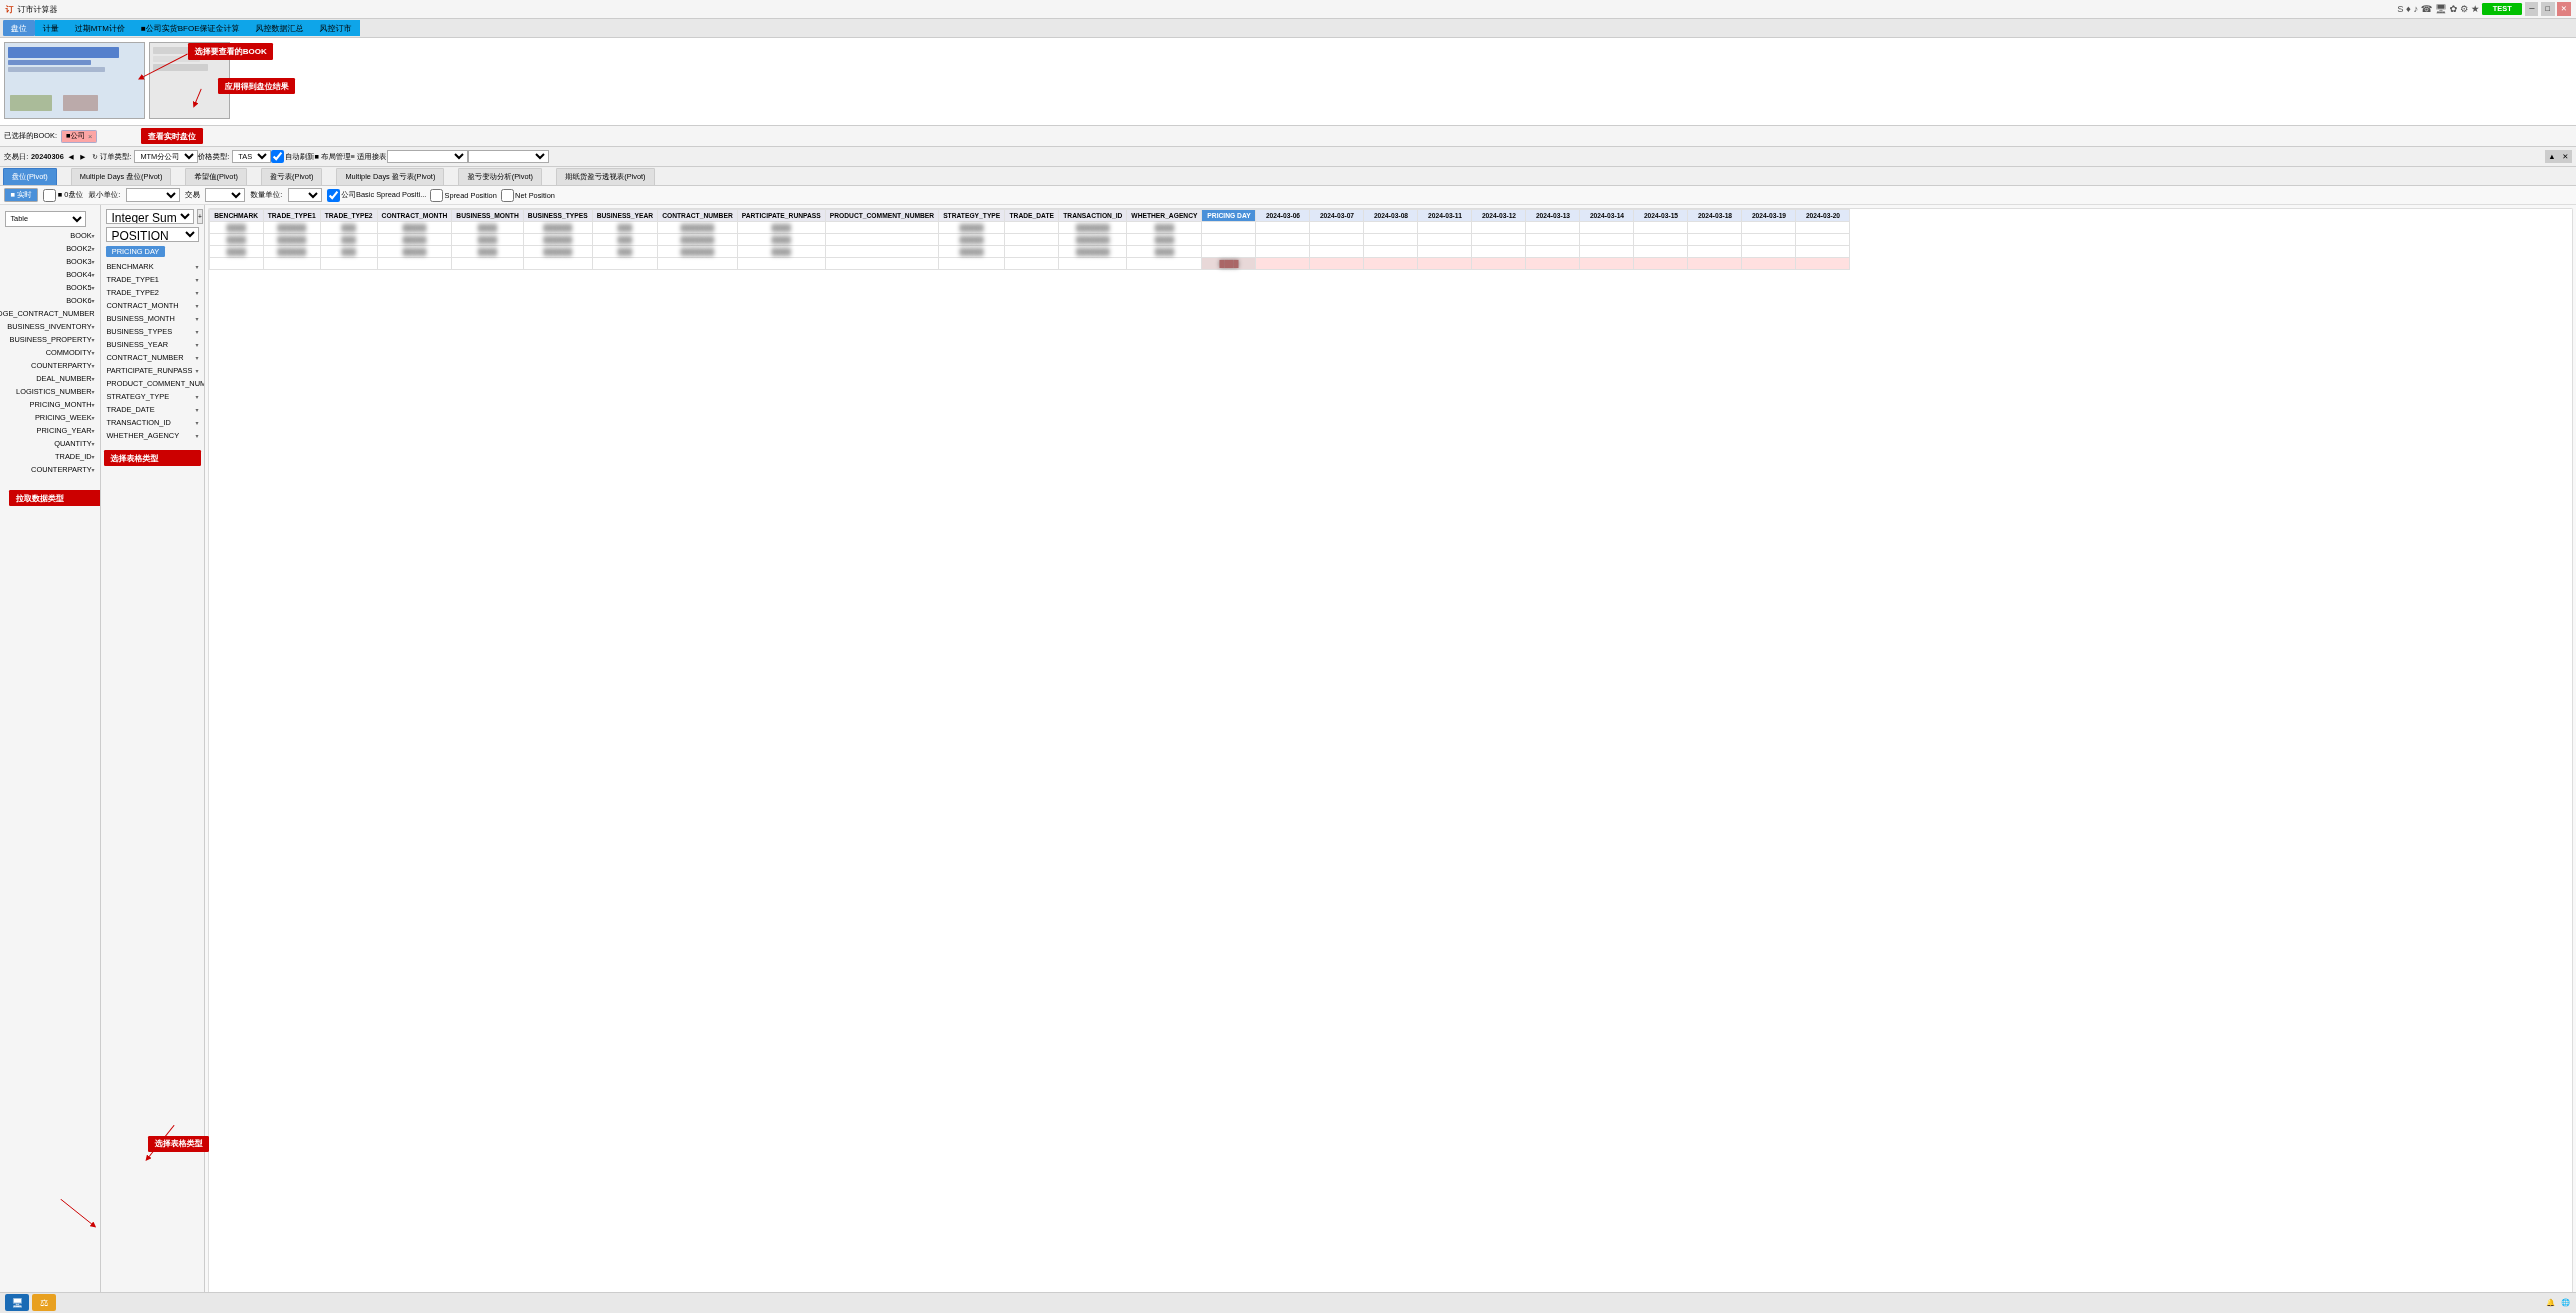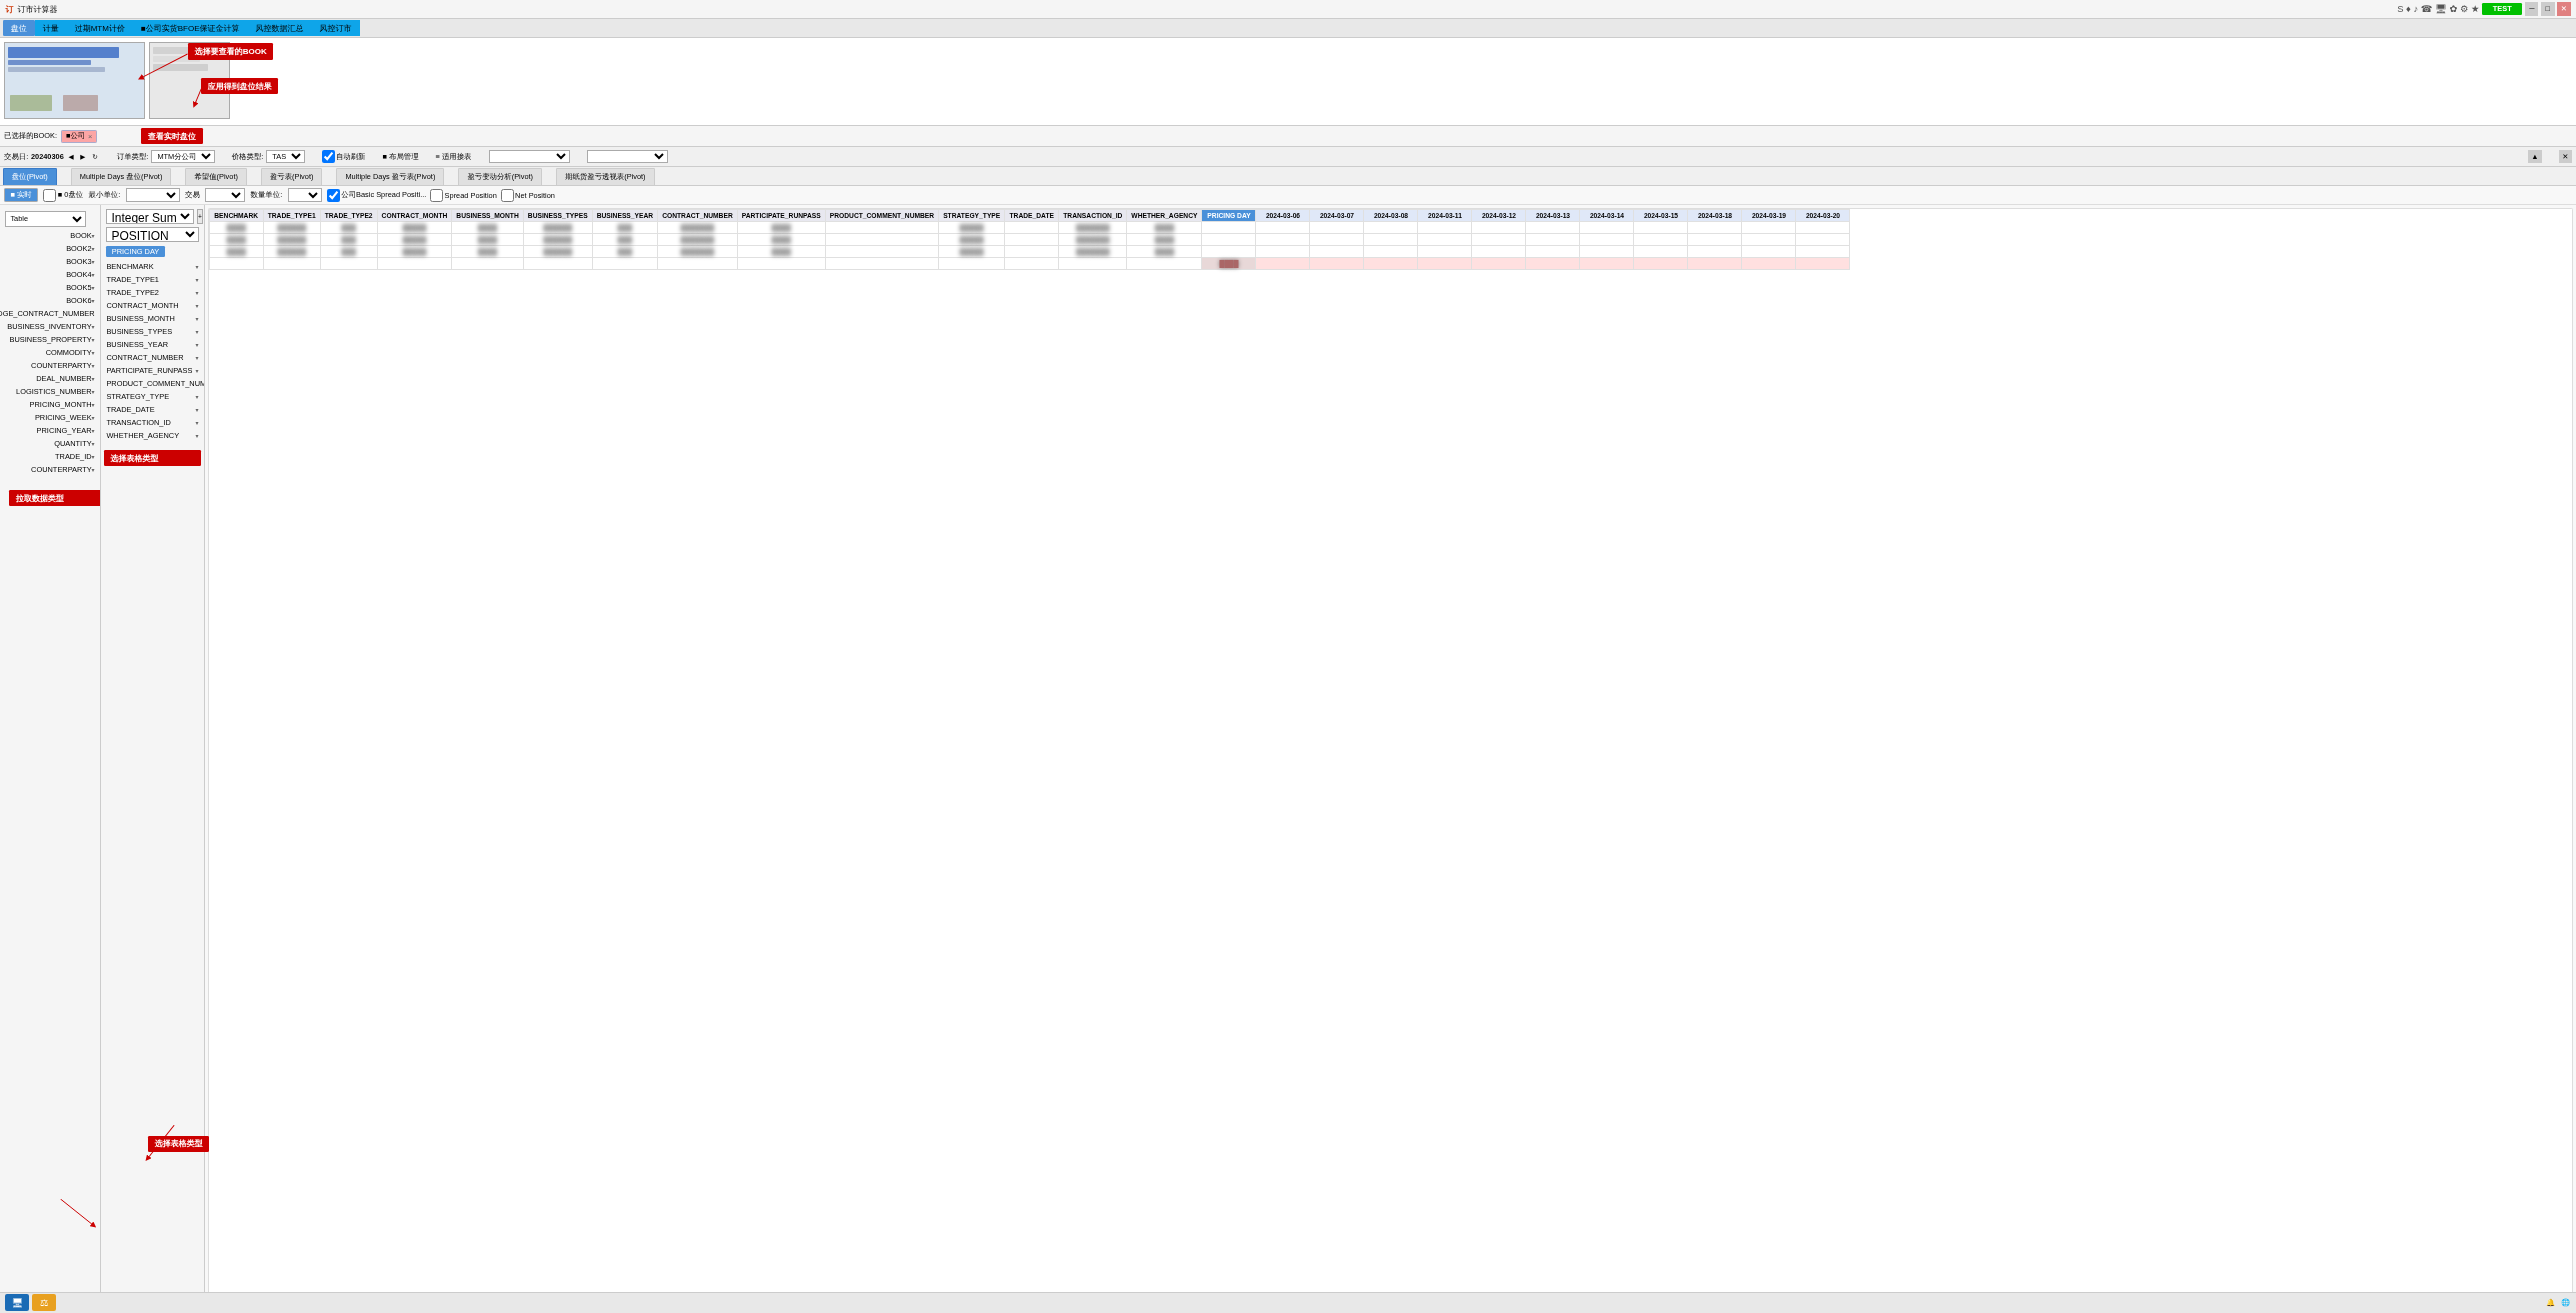--- a/index.html
+++ b/index.html
@@ -111,21 +111,21 @@
       padding: 0.7px 4px;
       font-size: 7.4px;
       gap: 2.7px;
     }
     .book-tag-close { cursor: pointer; color: #666; }
 
     
     .control-bar {
       display: flex;
       align-items: center;
-      gap: 17px;
+      gap: 0;
       padding: 2.7px 4px;
       background: #f0f0f0;
       border-bottom: 0.7px solid #ccc;
       flex-wrap: wrap;
     }
     .control-item { display: flex; align-items: center; gap: 2.7px; font-size: 7.4px; }
     .date-display { font-size: 7.4px; font-weight: bold; }
     .nav-arrow { cursor: pointer; font-size: 6.7px; padding: 0.7px 2px; }
     .select-sm {
       height: 13.4px;
@@ -400,21 +400,21 @@
 
     <svg style="position:absolute; top:0; left:0; width:268px; height:87px; pointer-events:none; z-index:25;" viewBox="0 0 400 130" width="268" height="87">
       <defs>
           <marker id="arr1" markerWidth="6" markerHeight="6" refX="3" refY="3" orient="auto">
             <path d="M0,0 L6,3 L0,6 Z" fill="#cc0000"></path>
           </marker>
         </defs>
       <path d="M280,24 L210,60" stroke="#cc0000" stroke-width="1.5" fill="none" marker-end="url(#arr1)"></path>
     </svg>
 
-    <div class="annotation-box" style="top:40px; left:201px;">应用得到盘位结果</div>
+    <div class="annotation-box" style="top:40px; left:218px;">应用得到盘位结果</div>
     <svg style="position:absolute; top:0; left:0; width:282px; height:87px; pointer-events:none; z-index:25;" viewBox="0 0 420 130" width="282" height="87">
       <defs>
           <marker id="arr2" markerWidth="6" markerHeight="6" refX="3" refY="3" orient="auto">
             <path d="M0,0 L6,3 L0,6 Z" fill="#cc0000"></path>
           </marker>
         </defs>
       <path d="M300,76 L290,100" stroke="#cc0000" stroke-width="1.5" fill="none" marker-end="url(#arr2)"></path>
     </svg>
   </div>
 

